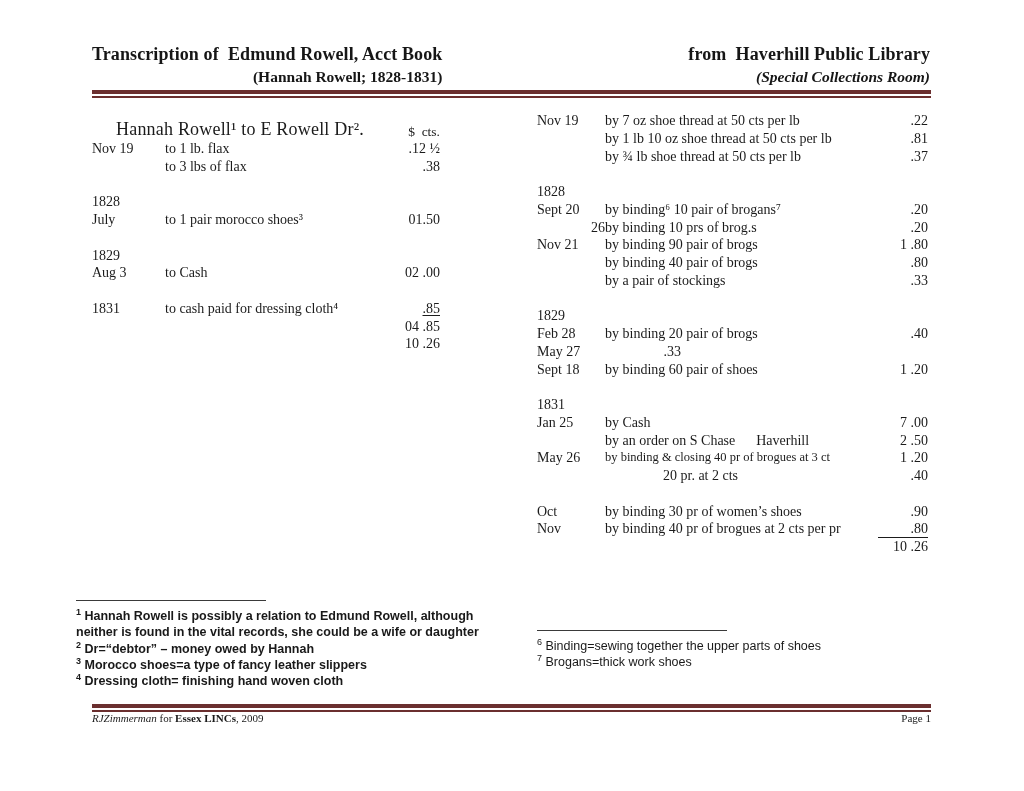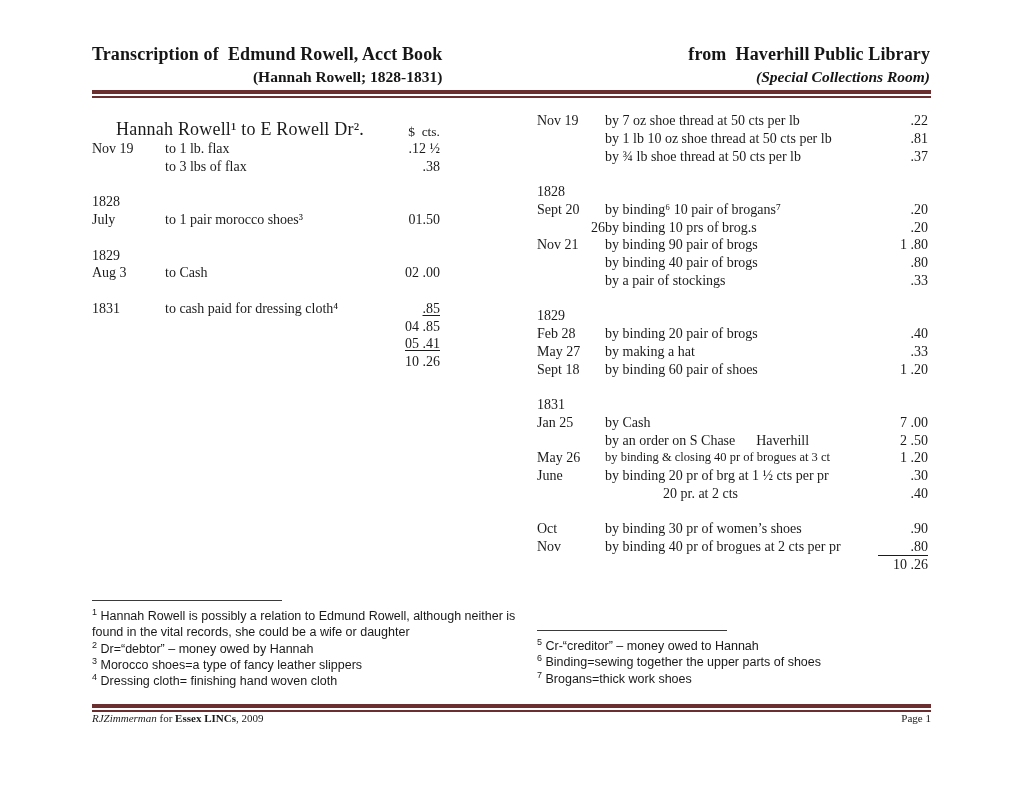--- a/index.html
+++ b/index.html
@@ -35,21 +35,21 @@
   .ledger-right .a{width:76px;}
   .row.u .av{text-decoration:underline;text-underline-offset:2px;}
   .row.ul .av{display:inline-block;border-bottom:1px solid #1b1b1b;min-width:50px;
               text-align:right;line-height:16px;}
   .row.dr .d{text-align:right;padding-right:0;box-sizing:border-box;}
   .row.ind .t{padding-left:58px;}
   .row.sm .t{font-size:12.5px;}
   
   .fnotes{position:absolute;font-family:"Liberation Sans",sans-serif;font-size:12.5px;
           line-height:16.3px;color:#191919;}
-  .fnotes-left{left:92px;top:600px;width:424px;}
+  .fnotes-left{left:76px;top:600px;width:424px;font-weight:bold;}
   .fnotes-right{left:537px;top:630px;width:410px;}
   .fn-divider{width:190px;height:0;border-top:1.5px solid #3a3a3a;margin-bottom:7px;}
   .fnote sup{font-size:9px;line-height:0;}
   
   .footer-text{position:absolute;left:92px;top:712px;width:839px;display:flex;
                justify-content:space-between;font-family:Liberation Serif, serif;
                font-size:11px;color:#1b1b1b;}
   .f-bold{font-weight:bold;}
   .f-it{font-style:italic;}
   .footer-credit span{white-space:pre;}
@@ -140,25 +140,20 @@
           <div class="t">to cash paid for dressing cloth⁴</div>
           <div class="a"><span class="av">.85</span></div>
         </div>
 
         <div class="row">
           <div class="d"></div>
           <div class="t"></div>
           <div class="a"><span class="av">04 .85</span></div>
         </div>
 
-        <div class="row u">
-          <div class="d"></div>
-          <div class="t"></div>
-          <div class="a"><span class="av">05 .41</span></div>
-        </div>
 
         <div class="row">
           <div class="d"></div>
           <div class="t"></div>
           <div class="a"><span class="av">10 .26</span></div>
         </div>
       </div>
   </div>
 
   <div class="ledger ledger-right">
@@ -237,21 +232,20 @@
         </div>
 
         <div class="row">
           <div class="d">Feb 28</div>
           <div class="t">by binding 20 pair of brogs</div>
           <div class="a"><span class="av">.40</span></div>
         </div>
 
         <div class="row">
           <div class="d">May 27</div>
-          <div class="t">by making a hat</div>
           <div class="a"><span class="av">.33</span></div>
         </div>
 
         <div class="row">
           <div class="d">Sept 18</div>
           <div class="t">by binding 60 pair of shoes</div>
           <div class="a"><span class="av">1 .20</span></div>
         </div>
 
         <div class="row">
@@ -277,25 +271,20 @@
           <div class="t">by an order on S Chase      Haverhill</div>
           <div class="a"><span class="av">2 .50</span></div>
         </div>
 
         <div class="row sm">
           <div class="d">May 26</div>
           <div class="t">by binding &amp; closing 40 pr of brogues at 3 ct</div>
           <div class="a"><span class="av">1 .20</span></div>
         </div>
 
-        <div class="row">
-          <div class="d">June</div>
-          <div class="t">by binding 20 pr of brg at 1 ½ cts per pr</div>
-          <div class="a"><span class="av">.30</span></div>
-        </div>
 
         <div class="row ind">
           <div class="d"></div>
           <div class="t">20 pr. at 2 cts</div>
           <div class="a"><span class="av">.40</span></div>
         </div>
 
         <div class="row">
           <div class="d"></div>
           <div class="t"></div>
@@ -333,21 +322,20 @@
         <div class="fnote"><sup>3</sup><span> Morocco shoes=a type of fancy leather slippers</span></div>
 
         <div class="fnote"><sup>4</sup><span> Dressing cloth= finishing hand woven cloth</span></div>
       </div>
   </div>
 
   <div class="fnotes fnotes-right">
     <div class="fn-divider"></div>
     <div>
 
-        <div class="fnote"><sup>5</sup><span> Cr-“creditor” – money owed to Hannah</span></div>
 
         <div class="fnote"><sup>6</sup><span> Binding=sewing together the upper parts of shoes</span></div>
 
         <div class="fnote"><sup>7</sup><span> Brogans=thick work shoes</span></div>
       </div>
   </div>
 
   <div class="rule bot-rule">
     <div class="bar"></div>
     <div class="gap"></div>

